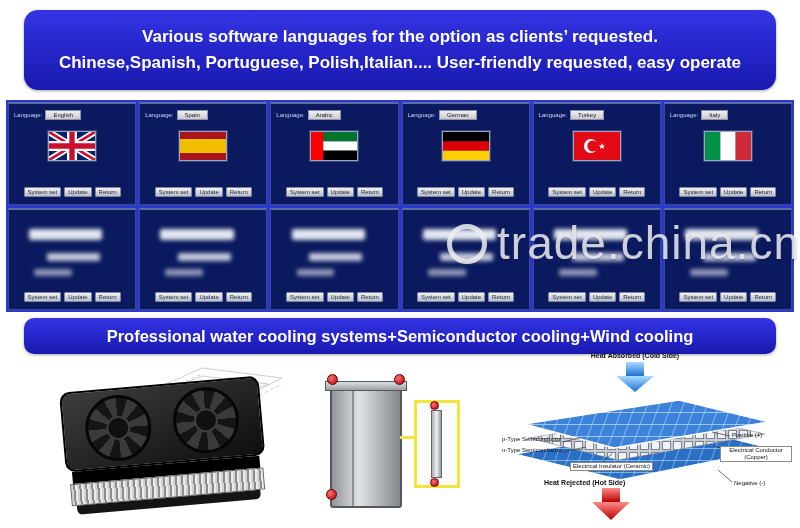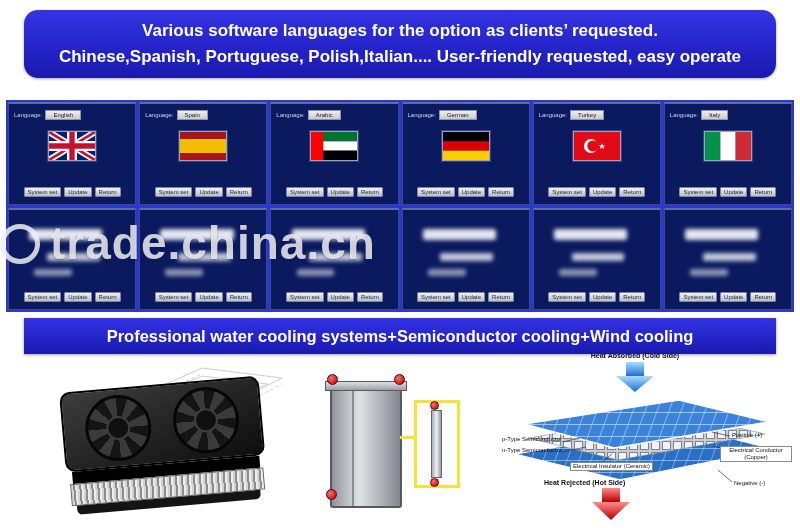--- a/index.html
+++ b/index.html
@@ -7,22 +7,22 @@
     width:800px;height:528px;position:relative;overflow:hidden;
     background:#ffffff;font-family:"Liberation Sans","DejaVu Sans",sans-serif;
   }
   
   .banner{
     position:absolute;left:24px;width:752px;color:#fff;font-weight:bold;
     background:linear-gradient(180deg,#3434e4 0%,#2424c8 55%,#1a1aae 100%);
     border-radius:14px;display:flex;flex-direction:column;justify-content:center;
     text-align:center;box-shadow:0 1px 3px rgba(0,0,0,.35);
   }
-  .banner-top{top:10px;height:68px;font-size:17px;line-height:1.55;}
-  .banner-mid{top:318px;height:36px;font-size:16.5px;border-radius:0;}
+  .banner-top{top:10px;height:80px;font-size:17px;line-height:1.55;}
+  .banner-mid{top:318px;height:36px;font-size:16.5px;border-radius:10px;}
   
   .panel{
     position:absolute;left:6px;top:100px;width:788px;height:212px;
     background:#2a38d0;box-sizing:border-box;padding:2px;
     display:grid;grid-template-columns:repeat(6,1fr);grid-template-rows:1fr 1fr;gap:3px;
   }
   .cell{
     position:relative;background:#0b1a5e;overflow:hidden;
     border:1px solid rgba(150,165,225,.35);border-top:2px solid rgba(160,175,220,.55);
   }
@@ -41,22 +41,22 @@
   .scr-btn{
     background:linear-gradient(#f2f2f2,#b9bec9);border:1px solid #7d87a5;border-radius:1px;
     color:#1d2438;font-size:6px;padding:1px 3px;white-space:nowrap;
   }
   .cell-b i{position:absolute;display:block;background:#e3e7f0;filter:blur(2px);border-radius:2px;}
   .cell-b i:nth-child(1){left:16%;top:20%;width:58%;height:11px;}
   .cell-b i:nth-child(2){left:30%;top:44%;width:42%;height:8px;opacity:.85;}
   .cell-b i:nth-child(3){left:20%;top:60%;width:30%;height:7px;opacity:.6;}
   
   .watermark{
-    position:absolute;left:0;right:0;top:216px;z-index:6;text-align:left;
-    color:rgba(238,238,238,.85);font-weight:bold;font-size:46px;letter-spacing:1px;
+    position:absolute;left:0;right:0;top:216px;z-index:6;text-align:right;
+    color:rgba(238,238,238,.85);font-weight:normal;font-size:46px;letter-spacing:1px;
     text-shadow:0 1px 2px rgba(10,20,80,.35);pointer-events:none;
   }
   .wm-ring{
     display:inline-block;width:30px;height:30px;border:5px solid rgba(238,238,238,.85);
     border-radius:50%;margin-right:10px;vertical-align:middle;margin-top:-6px;
   }
   
   .sketch{position:absolute;left:118px;top:356px;z-index:1;}
   .fanunit{position:absolute;left:64px;top:384px;width:200px;transform:rotate(-5deg);z-index:2;}
   .fan-top{

